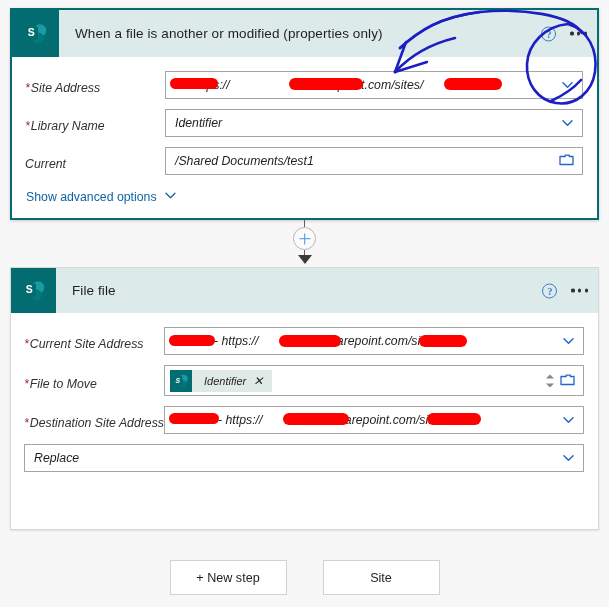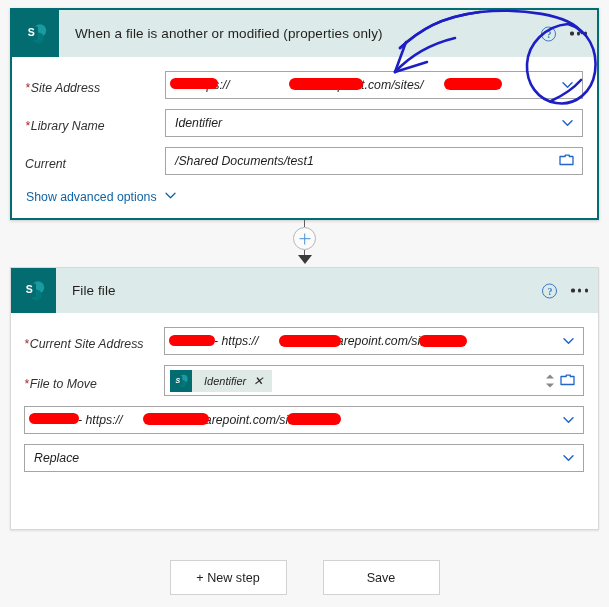--- a/index.html
+++ b/index.html
@@ -460,20 +460,23 @@
           </span>
           <span class="folder-icon">
             <svg width="15" height="13" viewBox="0 0 15 13">
               <path d="M1 3.5h5.2V2.2h4.1v1.3H14v8H1z" fill="none" stroke="#2266cc" stroke-width="1.3" stroke-linejoin="round"></path>
             </svg>
           </span>
         </div>
       </div>
 
       <div class="row">
+        <div class="row-label">
+          <span class="req">*</span><span>Destination Site Address</span>
+        </div>
         <div class="field">
           <span class="field-text"><span style="padding-left:44px"></span><span> - https://</span><span style="padding-left:66px"></span><span>.sharepoint.com/sites/</span></span>
           <span class="redact" style="left:4px; top:6px; width:50px; height:11px;"></span>
           <span class="redact" style="left:118px; top:6px; width:66px; height:12px;"></span>
           <span class="redact" style="left:262px; top:6px; width:54px; height:12px;"></span>
           <span class="chev">
             <svg width="13" height="13" viewBox="0 0 13 13">
               <path d="M2 4.3 L6.5 8.8 L11 4.3" stroke="#2266cc" stroke-width="1.45" fill="none" stroke-linecap="round" stroke-linejoin="round"></path>
             </svg>
           </span>
@@ -490,21 +493,21 @@
             </svg>
           </span>
         </div>
       </div>
 
     </div>
   </div>
 
   <div class="btn-bar" style="top:560px;">
     <button class="btn">+ New step</button>
-    <button class="btn">Save</button>
+    <button class="btn">Site</button>
   </div>
 
   <svg class="ink" viewBox="0 0 609 607">
 
     <path d="M582 33 C 570 14, 520 8, 480 12 C 440 17, 420 30, 400 48" stroke="#1d1ec4" stroke-width="2.6" fill="none" stroke-linecap="round"></path>
 
     <path d="M400 48 C 420 30, 440 17, 480 12" stroke="#1d1ec4" stroke-width="2.6" fill="none" stroke-linecap="round"></path>
     <path d="M455 38 C 430 44, 410 56, 395 72" stroke="#1d1ec4" stroke-width="2.6" fill="none" stroke-linecap="round"></path>
 
     <path d="M395 72 L 406 42" stroke="#1d1ec4" stroke-width="2.6" fill="none" stroke-linecap="round"></path>

